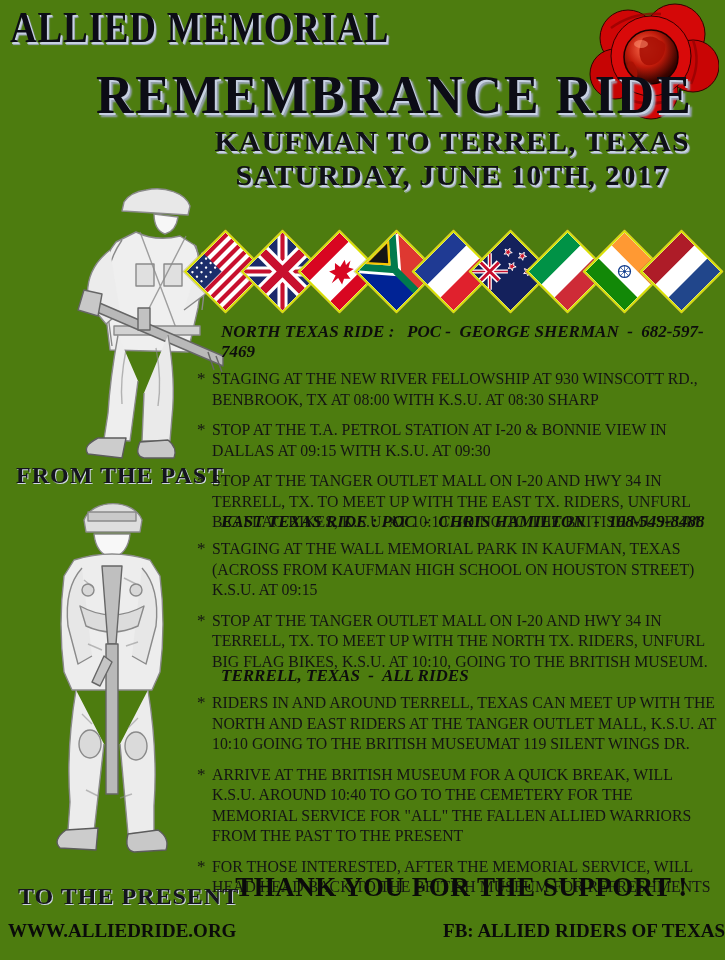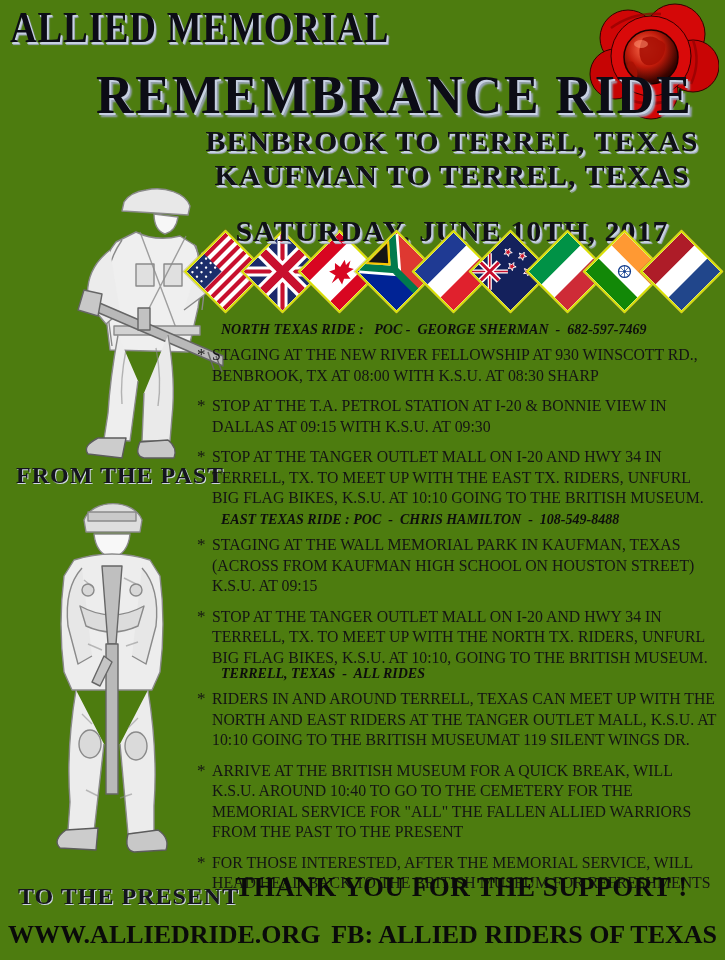--- a/index.html
+++ b/index.html
@@ -21,30 +21,30 @@
   
   .flag{position:absolute;width:55px;height:55px;border:2px solid #d9e000;
         box-shadow:0 0 0 1px rgba(140,120,0,.35);overflow:hidden;background:#fff;}
   .flag svg{display:block;width:55px;height:55px;}
   
   .soldier{position:absolute;}
   .caption{position:absolute;font-size:24px;font-weight:bold;letter-spacing:1px;
            color:#14141e;text-shadow:1px 1px 0 #cfd6e4;white-space:nowrap;}
   
   .section{position:absolute;left:197px;width:528px;}
-  .sec-header{font-size:14px;font-weight:bold;font-style:italic;padding-left:24px;
+  .sec-header{font-size:17px;font-weight:bold;font-style:italic;padding-left:24px;
               margin-bottom:7px;white-space:pre-wrap;color:#0d0d0d;}
   .bullet{display:flex;margin-bottom:10px;font-size:15.8px;line-height:20.5px;color:#141414;}
   .bullet .star{width:15px;flex:none;font-size:17px;}
   .bullet .btxt{flex:1;padding-right:8px;}
   .thanks{position:absolute;left:200px;top:872px;width:523px;text-align:center;
           font-size:27px;font-weight:bold;letter-spacing:.5px;color:#0a0a0a;white-space:nowrap;}
-  .foot{position:absolute;top:920px;font-size:26px;font-weight:bold;color:#0a0a0a;white-space:nowrap;}
+  .foot{position:absolute;top:920px;font-size:19px;font-weight:bold;color:#0a0a0a;white-space:nowrap;}
   #foot-left{left:8px;}
-  #foot-right{right:8px;}
+  #foot-right{right:0;}
 </style>
 </head>
 <body>
 
 <div class="page">
 
   <div class="title1">ALLIED MEMORIAL</div>
   <div class="title2">REMEMBRANCE RIDE</div>
 
   <div class="poppy">
@@ -67,21 +67,20 @@
       </g>
       <path d="M28,28 Q50,12 78,14 M110,40 Q118,62 108,84 M42,98 Q64,108 88,100" fill="none" stroke="#8f0202" stroke-width="2.5" opacity=".7"></path>
       <circle cx="68" cy="57" r="27" fill="url(#globeG)" stroke="#1a0000" stroke-width="1.5"></circle>
       <path d="M60,38 q10,-4 16,2 q8,2 6,10 q-2,10 -10,14 q-10,4 -14,-4 q-4,-10 2,-22 z" fill="#a81004" opacity=".9"></path>
       <path d="M50,62 q6,8 4,16 q-8,-4 -10,-12 q2,-6 6,-4 z" fill="#a81004" opacity=".85"></path>
       <ellipse cx="58" cy="44" rx="7" ry="4" fill="#ff9070" opacity=".55"></ellipse>
     </svg>
   </div>
 
   <div class="subtitle">
-    <div>BENBROOK TO TERREL, TEXAS</div>
     <div>KAUFMAN TO TERREL, TEXAS</div>
     <div>SATURDAY, JUNE 10TH, 2017</div>
   </div>
 
   <div id="flags">
       <span class="flag" style="left: 196px; top: 242px; transform: rotate(-45deg); z-index: 1;">
         <svg viewBox="0 0 60 60">
           <rect width="60" height="60" fill="#fff"></rect>
     <g fill="#c8102e">
             <rect y="0.00" width="60" height="4.6"></rect>

